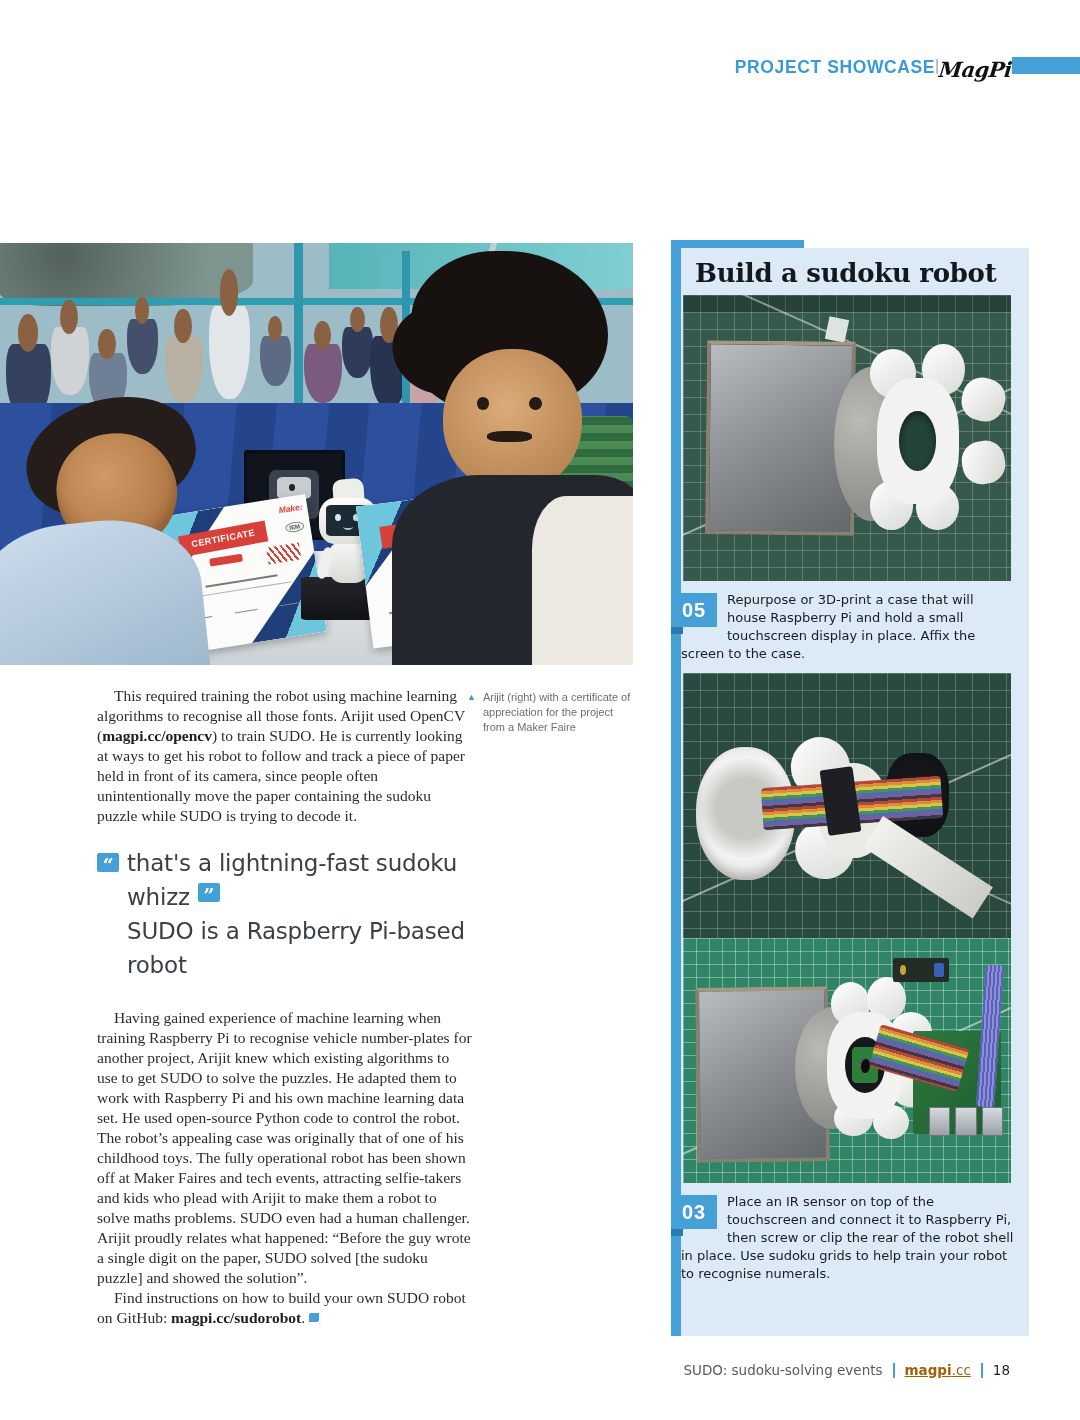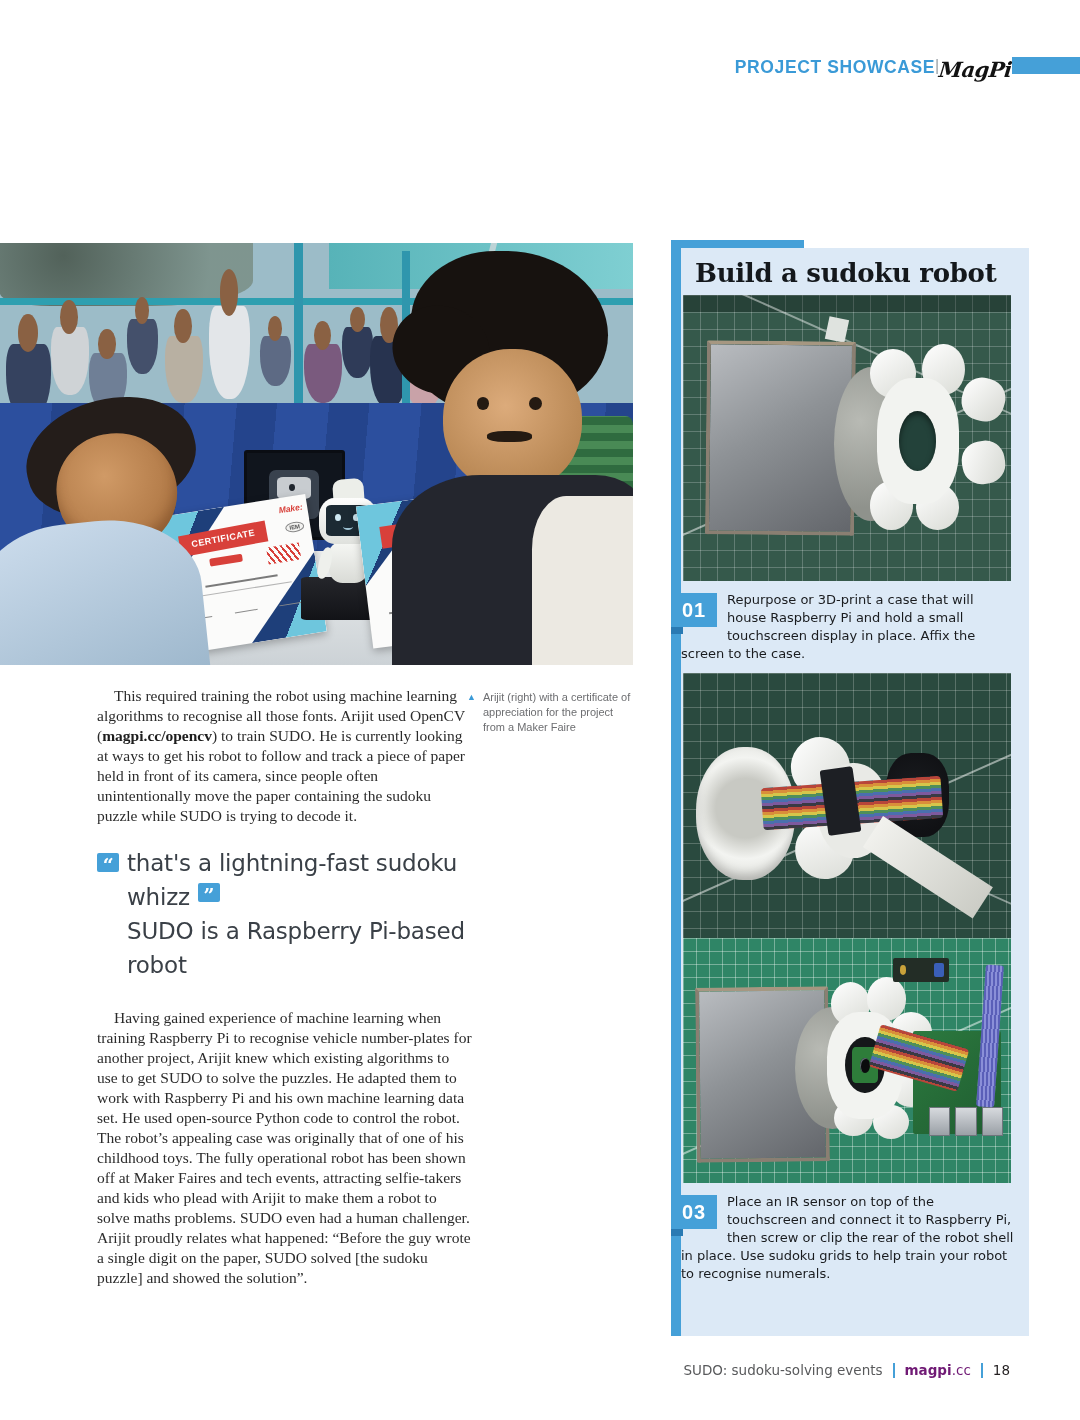--- a/index.html
+++ b/index.html
@@ -163,21 +163,21 @@
   .stepcap{position:relative;margin:0;padding:10px 14px 10px 0;
       font:13px/18px "DejaVu Sans",sans-serif;color:#1a1c1f;}
   .stepnum{float:left;width:46px;height:34px;margin:2px 10px 2px -10px;background:#45a0d8;position:relative;
       color:#fff;font:bold 20px/34px "Liberation Sans",sans-serif;text-align:center;letter-spacing:1px;}
   .stepnum::after{content:"";position:absolute;left:0;bottom:-7px;width:12px;height:7px;background:#2a7ab3;}
 
   
   .foot{position:absolute;top:1362px;right:70px;display:flex;align-items:center;gap:10px;
       font:13.5px "DejaVu Sans",sans-serif;color:#58595b;}
   .foot .vbar{width:2px;height:15px;background:#45a0d8;}
-  .foot .site{color:#701a75;}
+  .foot .site{color:#a16207;text-decoration:underline;}
   .foot .site b{font-weight:bold;}
   .foot .pg{color:#231f20;}
 </style>
 </head>
 <body>
 
 <div class="page">
 
   <div class="hdr">
     <span class="hdr-kicker">PROJECT SHOWCASE</span>
@@ -275,20 +275,21 @@
     <p class="body indent"><span>This required training the robot using machine learning algorithms to recognise all those fonts. Arijit used OpenCV (</span><b>magpi.cc/opencv</b><span>) to train SUDO. He is currently looking at ways to get his robot to follow and track a piece of paper held in front of its camera, since people often unintentionally move the paper containing the sudoku puzzle while SUDO is trying to decode it.</span></p>
 
     <div class="pq">
       <span class="qmark qopen">“</span>
       <div><span>that's a lightning-fast sudoku whizz</span><span class="qmark qclose">”</span></div>
       <div>SUDO is a Raspberry Pi-based robot</div>
     </div>
 
     <p class="body indent">Having gained experience of machine learning when training Raspberry Pi to recognise vehicle number-plates for another project, Arijit knew which existing algorithms to use to get SUDO to solve the puzzles. He adapted them to work with Raspberry Pi and his own machine learning data set. He used open-source Python code to control the robot. The robot’s appealing case was originally that of one of his childhood toys. The fully operational robot has been shown off at Maker Faires and tech events, attracting selfie-takers and kids who plead with Arijit to make them a robot to solve maths problems. SUDO even had a human challenger. Arijit proudly relates what happened: “Before the guy wrote a single digit on the paper, SUDO solved [the sudoku puzzle] and showed the solution”.</p>
 
+    <p class="body indent"><span>Find instructions on how to build your own SUDO robot on GitHub: </span><b>magpi.cc/sudorobot</b><span>.</span><span class="endmark"></span></p>
   </div>
 
   <div class="sidebar">
     <div class="sb-strip"></div>
     <div class="sb-topbar"></div>
     <div class="sb-panel">
       <h2 class="sb-title">Build a sudoku robot</h2>
 
       <div class="sphoto ph1">
         <div class="grid"></div>
@@ -302,21 +303,21 @@
         <div class="lobe" style="left:73%;top:17%;width:13%;height:18%;"></div>
         <div class="lobe" style="left:57%;top:65%;width:13%;height:17%;"></div>
         <div class="lobe" style="left:71%;top:66%;width:13%;height:16%;"></div>
         <div class="arm" style="left:85%;top:29%;width:13%;height:15%;transform:rotate(16deg);"></div>
         <div class="arm" style="left:85%;top:51%;width:13%;height:15%;transform:rotate(-10deg);"></div>
         <div class="ring" style="left:59%;top:29%;width:25%;height:44%;">
             <div class="hole"></div>
           </div>
       </div>
 
-      <p class="stepcap"><span class="stepnum">01</span><span>Repurpose or 3D-print a case that will house Raspberry Pi and hold a small touchscreen display in place. Affix the screen to the case.</span></p>
+      <p class="stepcap"><span class="stepnum">05</span><span>Repurpose or 3D-print a case that will house Raspberry Pi and hold a small touchscreen display in place. Affix the screen to the case.</span></p>
 
       <div class="sphoto ph2">
         <div class="grid"></div>
         <div class="diag1"></div>
         <div class="diag2" style="top:70%;"></div>
         <div class="bowl"></div>
         <div class="lobe" style="left:33%;top:24%;width:18%;height:23%;transform:rotate(-18deg);"></div>
         <div class="lobe" style="left:34%;top:56%;width:18%;height:22%;transform:rotate(16deg);"></div>
         <div class="lobe" style="left:41%;top:34%;width:22%;height:36%;background:#e9eae6;"></div>
         <div class="tangle" style="left:62%;top:30%;width:19%;height:32%;"></div>

